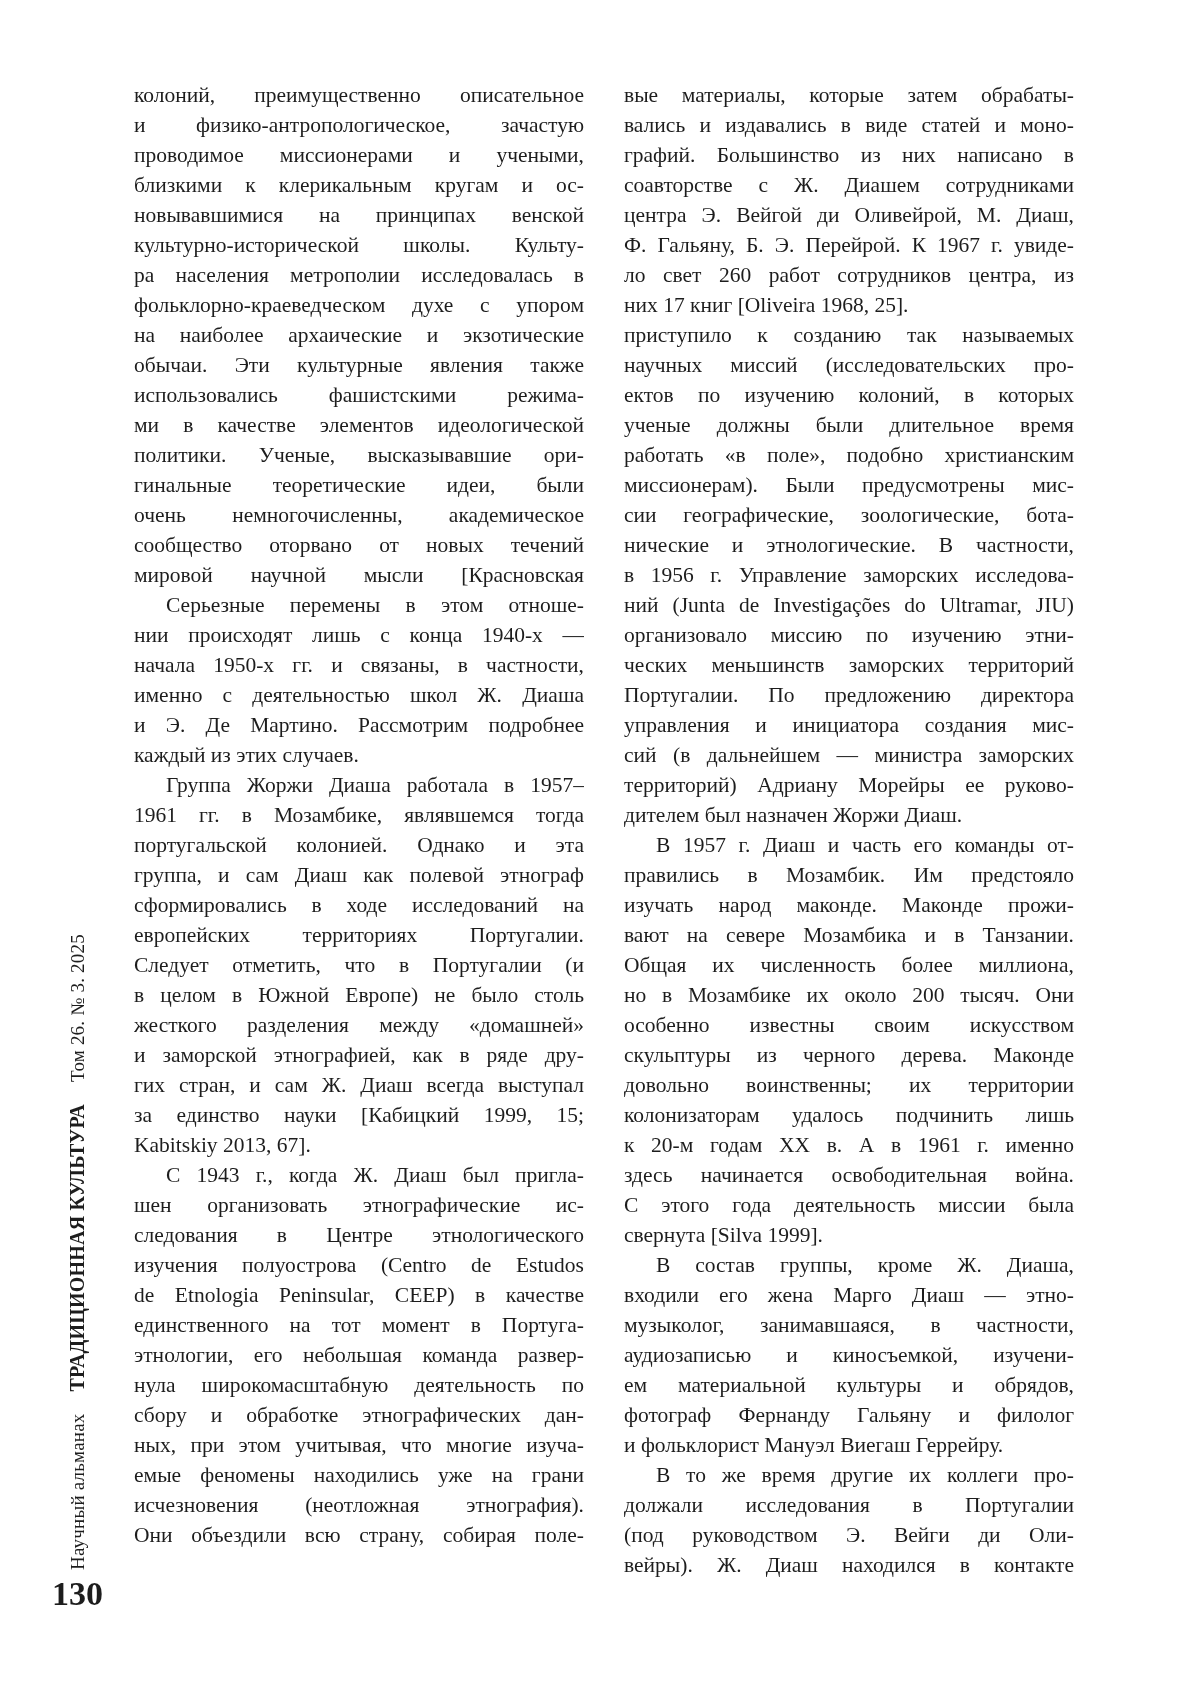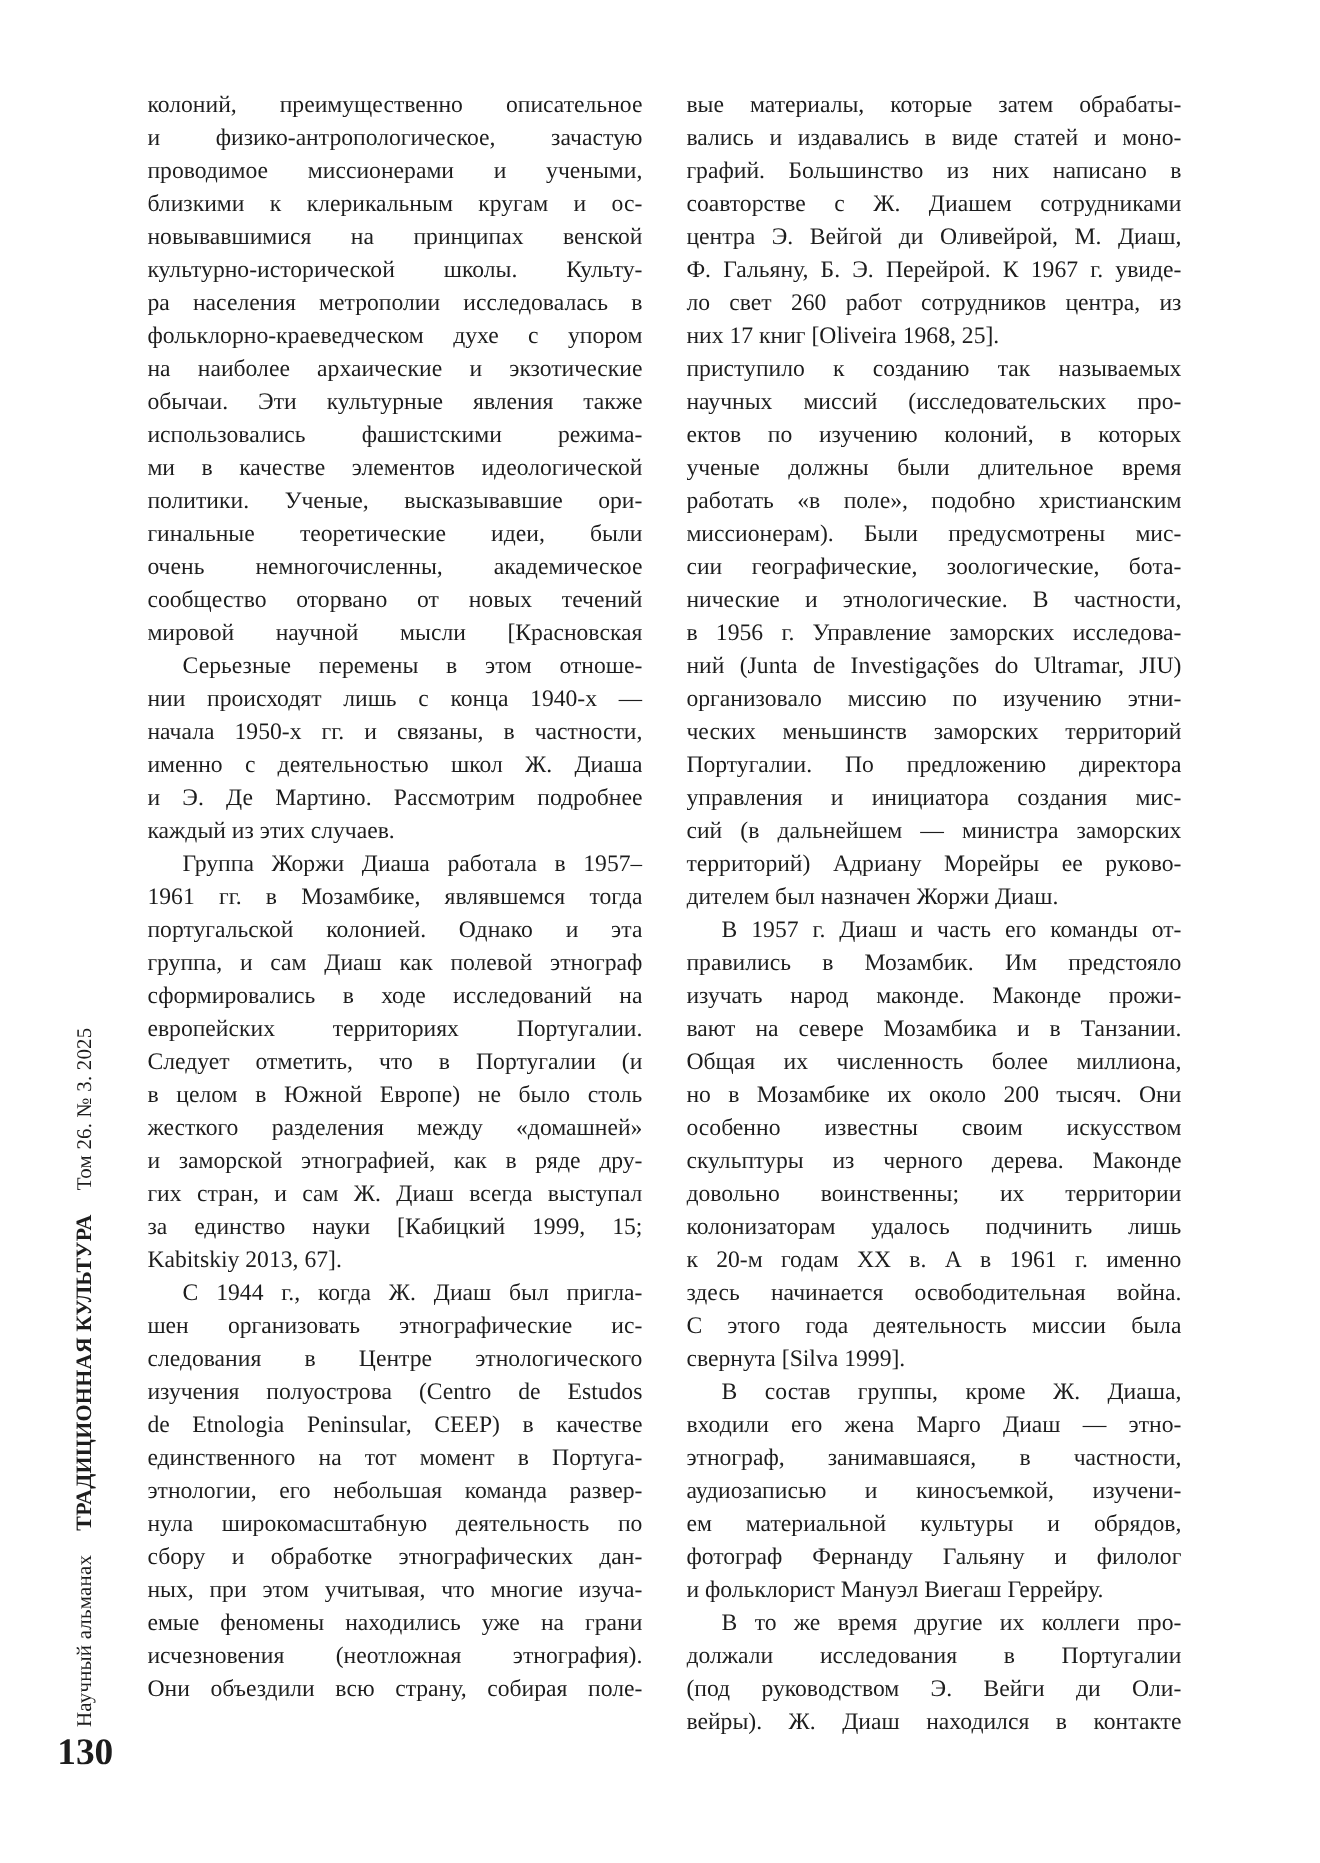--- a/index.html
+++ b/index.html
@@ -110,21 +110,21 @@
         <div class="line">группа, и сам Диаш как полевой этнограф</div>
         <div class="line">сформировались в ходе исследований на</div>
         <div class="line">европейских территориях Португалии.</div>
         <div class="line">Следует отметить, что в Португалии (и</div>
         <div class="line">в целом в Южной Европе) не было столь</div>
         <div class="line">жесткого разделения между «домашней»</div>
         <div class="line">и заморской этнографией, как в ряде дру-</div>
         <div class="line">гих стран, и сам Ж. Диаш всегда выступал</div>
         <div class="line">за единство науки [Кабицкий 1999, 15;</div>
         <div class="line parend">Kabitskiy 2013, 67].</div>
-        <div class="line indent">С 1944 г., когда Ж. Диаш был пригла-</div>
+        <div class="line indent">С 1943 г., когда Ж. Диаш был пригла-</div>
         <div class="line">шен организовать этнографические ис-</div>
         <div class="line">следования в Центре этнологического</div>
         <div class="line">изучения полуострова (Centro de Estudos</div>
         <div class="line">de Etnologia Peninsular, CEEP) в качестве</div>
         <div class="line">единственного на тот момент в Португа-</div>
         <div class="line">этнологии, его небольшая команда развер-</div>
         <div class="line">нула широкомасштабную деятельность по</div>
         <div class="line">сбору и обработке этнографических дан-</div>
         <div class="line">ных, при этом учитывая, что многие изуча-</div>
         <div class="line">емые феномены находились уже на грани</div>
@@ -166,21 +166,21 @@
         <div class="line">особенно известны своим искусством</div>
         <div class="line">скульптуры из черного дерева. Маконде</div>
         <div class="line">довольно воинственны; их территории</div>
         <div class="line">колонизаторам удалось подчинить лишь</div>
         <div class="line">к 20-м годам XX в. А в 1961 г. именно</div>
         <div class="line">здесь начинается освободительная война.</div>
         <div class="line">С этого года деятельность миссии была</div>
         <div class="line parend">свернута [Silva 1999].</div>
         <div class="line indent">В состав группы, кроме Ж. Диаша,</div>
         <div class="line">входили его жена Марго Диаш — этно-</div>
-        <div class="line">этнограф, занимавшаяся, в частности,</div>
+        <div class="line">музыколог, занимавшаяся, в частности,</div>
         <div class="line">аудиозаписью и киносъемкой, изучени-</div>
         <div class="line">ем материальной культуры и обрядов,</div>
         <div class="line">фотограф Фернанду Гальяну и филолог</div>
         <div class="line parend">и фольклорист Мануэл Виегаш Геррейру.</div>
         <div class="line indent">В то же время другие их коллеги про-</div>
         <div class="line">должали исследования в Португалии</div>
         <div class="line">(под руководством Э. Вейги ди Оли-</div>
         <div class="line">вейры). Ж. Диаш находился в контакте</div>
       </div>
     </div>

